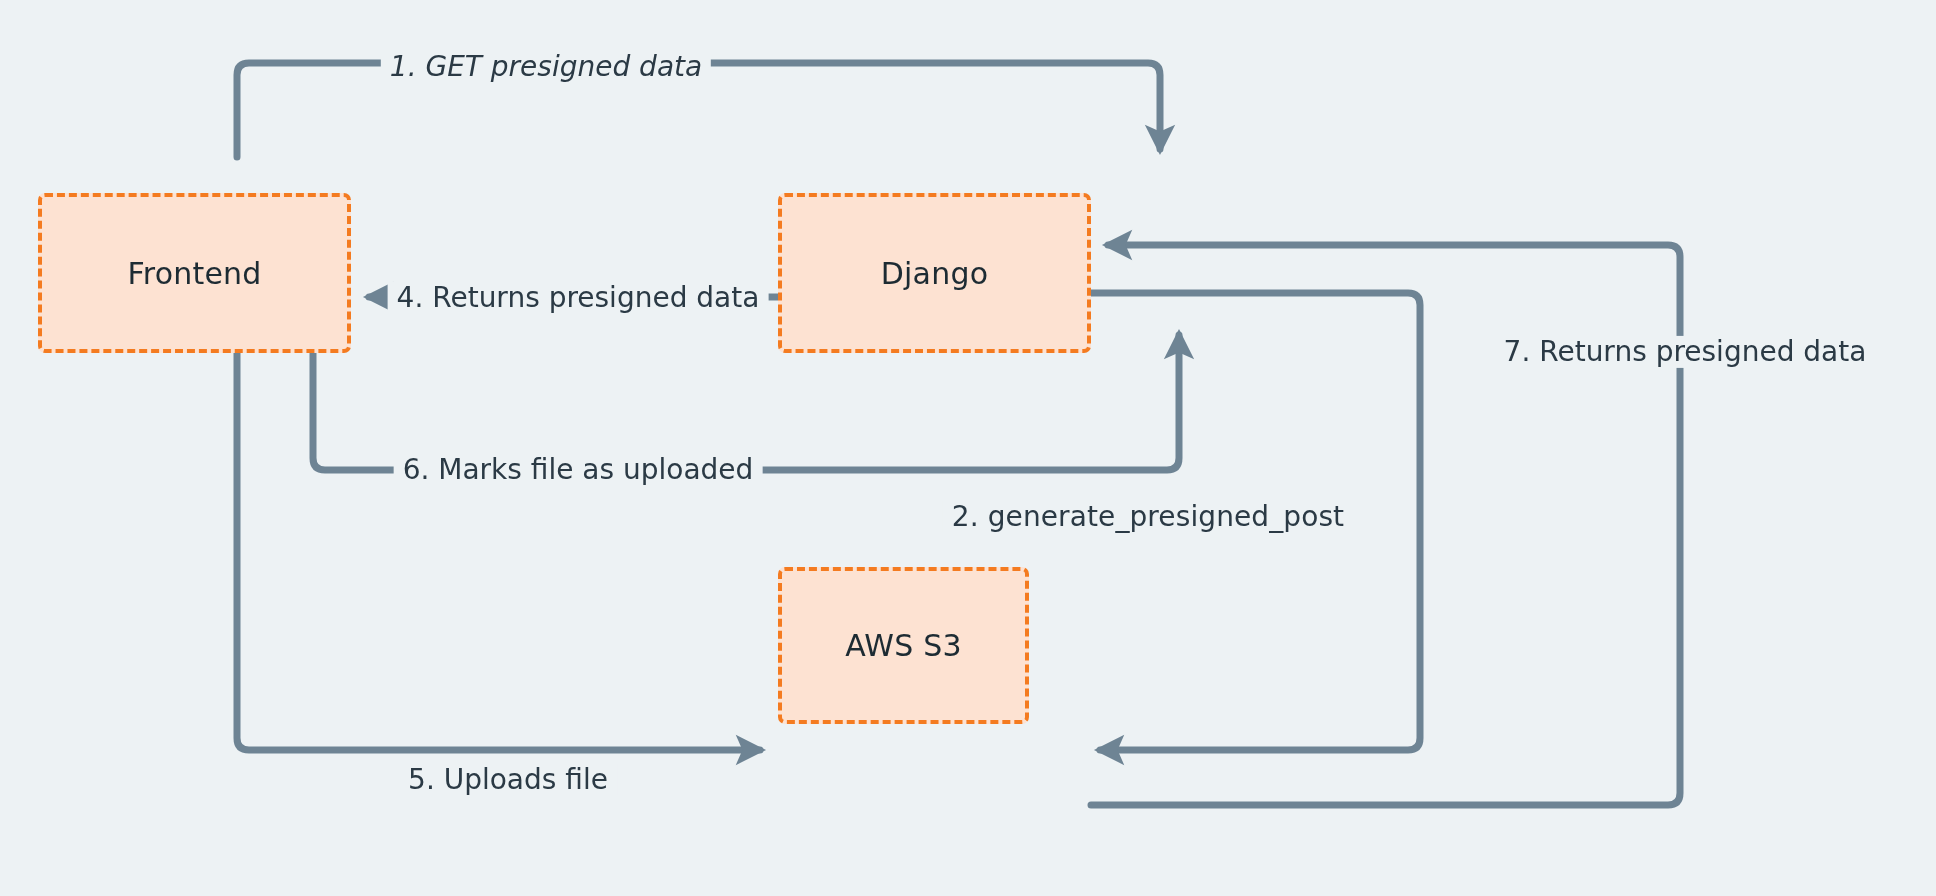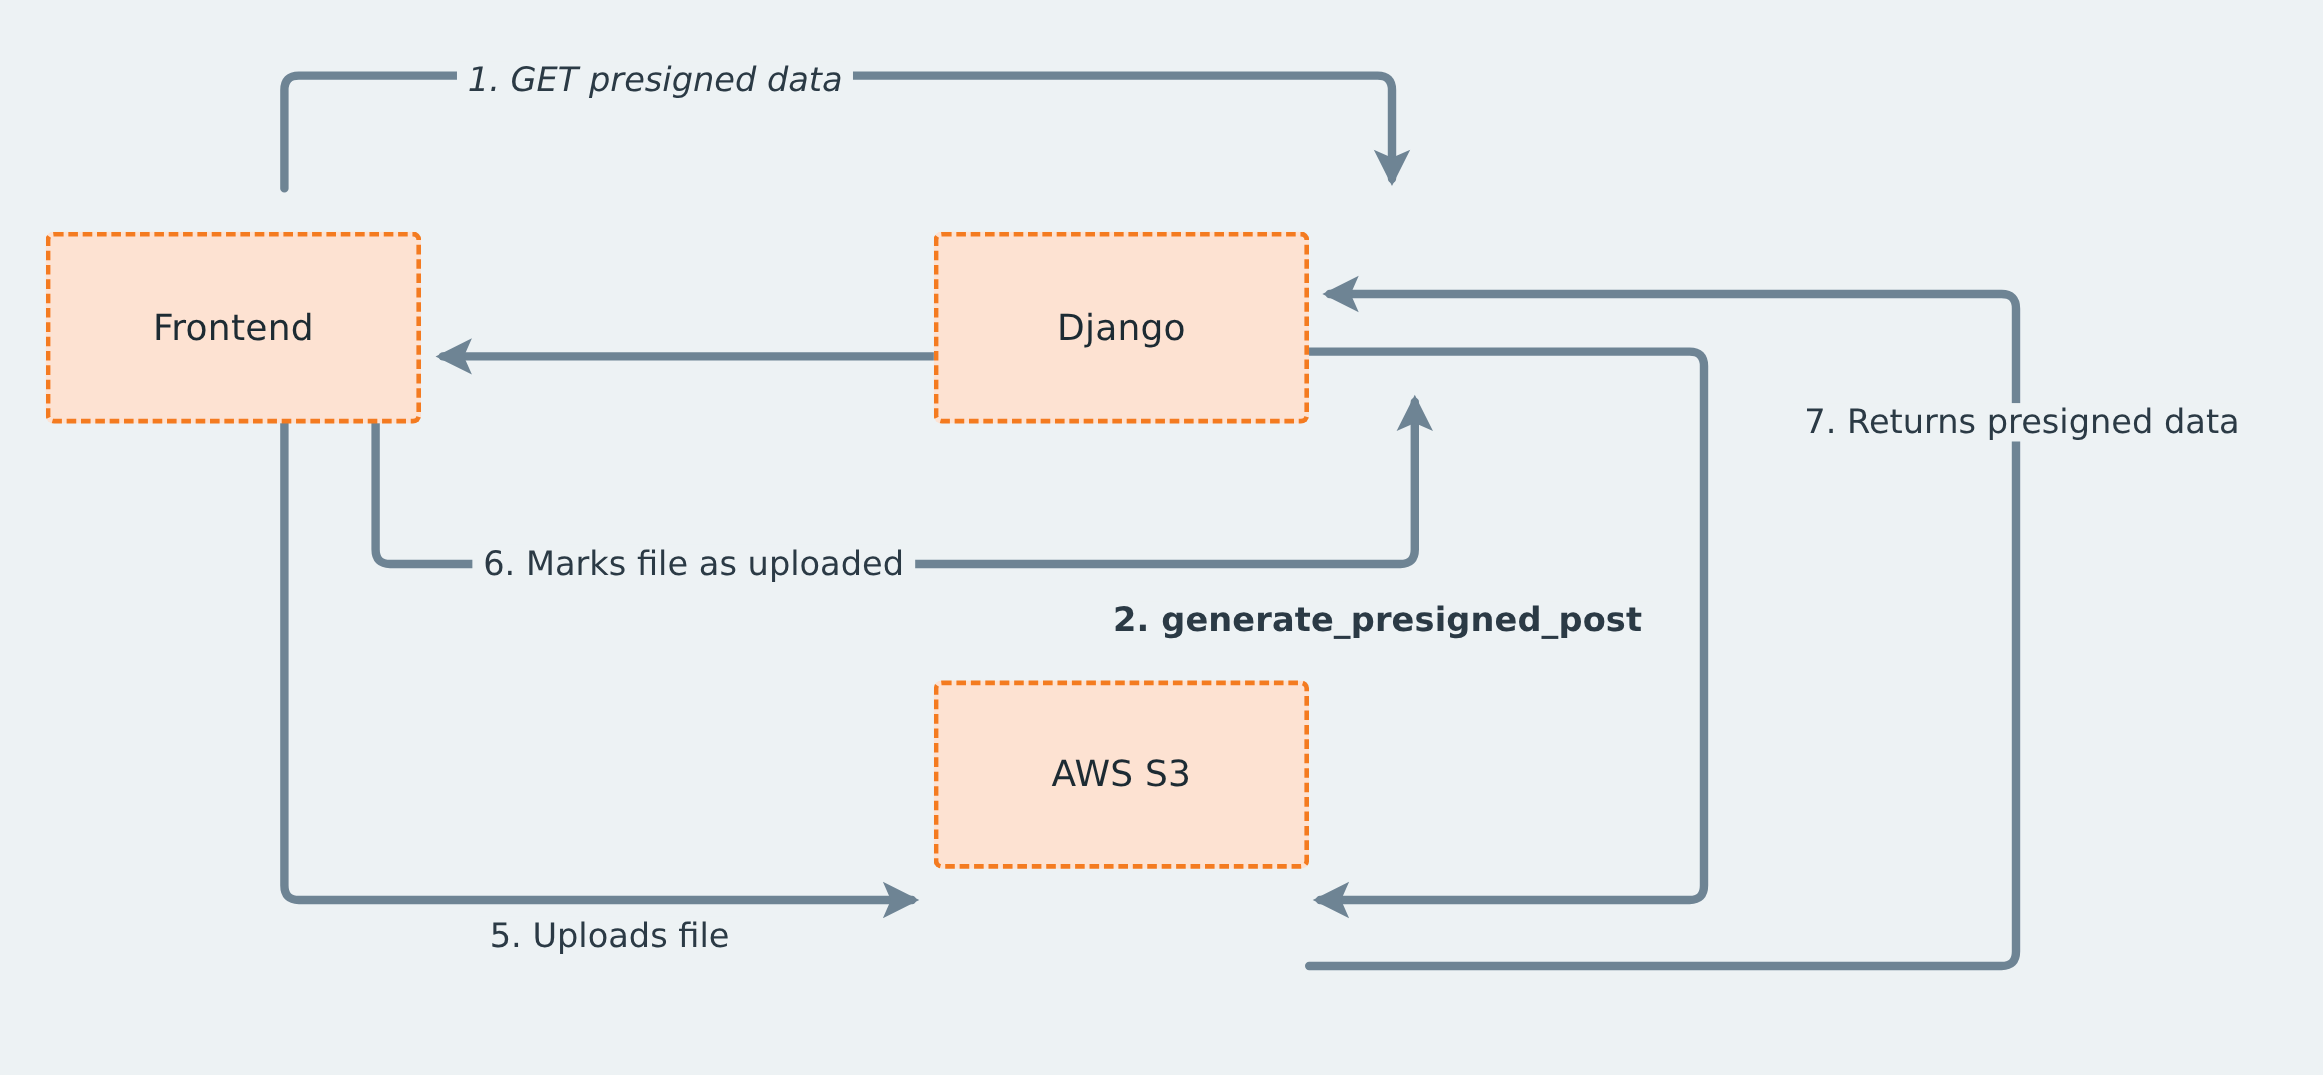--- a/index.html
+++ b/index.html
@@ -30,21 +30,21 @@
   .edge-label{
     position:absolute;
     color:#2b3a45;
     font-size:28px;
     white-space:nowrap;
     background:#edf2f4;
     padding:0 9px;
     transform:translate(-50%,-50%);
     line-height:1.15;
   }
-  .edge-label.mono-ish{letter-spacing:.1px;font-weight:bold;}
+  .edge-label.mono-ish{letter-spacing:.1px;}
 </style>
 </head>
 <body>
 
 <div id="stage">
 
   <svg id="wires" viewBox="0 0 1936 896" xmlns="http://www.w3.org/2000/svg">
     <defs>
       <marker id="arrow" viewBox="0 0 12 12" refX="9" refY="6" markerWidth="5.2" markerHeight="5.2" orient="auto-start-reverse">
         <path d="M 1 1 L 11 6 L 1 11 L 3.2 6 z" fill="#6e8494"></path>
@@ -68,28 +68,29 @@
   </svg>
 
   <div class="node" style="left:38px;top:157px;width:313px;height:160px;">
     <span class="node-label">Frontend</span>
   </div>
 
   <div class="node" style="left:778px;top:157px;width:313px;height:160px;">
     <span class="node-label">Django</span>
   </div>
 
-  <div class="node" style="left:778px;top:531px;width:313px;height:157px;text-align:right;">
+  <div class="node" style="left:778px;top:531px;width:251px;height:157px;text-align:right;">
     <span class="node-label">AWS S3</span>
   </div>
 
   <div class="edge-label" style="left:546px;top:67px;font-style:italic;">1. GET presigned data</div>
 
   <div class="edge-label mono-ish" style="left:1148px;top:517px;">2. generate_presigned_post</div>
 
   <div class="edge-label" style="left:1685px;top:352px;">7. Returns presigned data</div>
 
+  <div class="edge-label" style="left:578px;top:298px;">4. Returns presigned data</div>
 
   <div class="edge-label" style="left:508px;top:755px;margin-top:25px;">5. Uploads file</div>
 
   <div class="edge-label" style="left:578px;top:470px;">6. Marks file as  uploaded</div>
 
 </div>
 
 </body></html>

